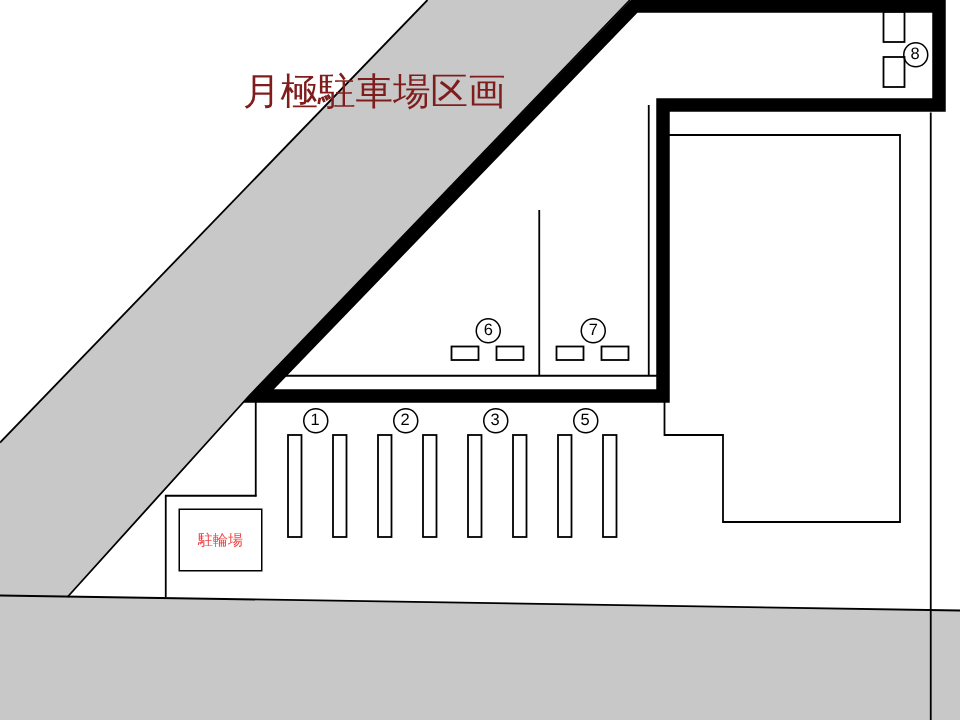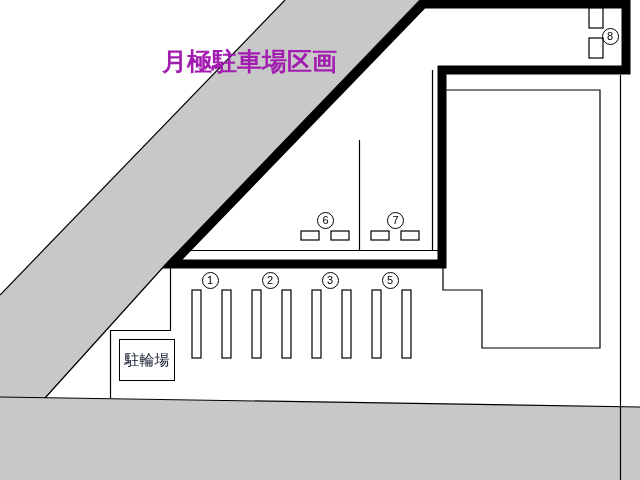--- a/index.html
+++ b/index.html
@@ -3,29 +3,29 @@
 <meta charset="utf-8">
 <style>
   html,body { margin:0; padding:0; background:#fff; }
   .canvas {
     position:relative; width:640px; height:480px; background:#ffffff;
     overflow:hidden; font-family:"Liberation Sans", sans-serif;
   }
   .canvas svg { position:absolute; left:0; top:0; }
   .diagram-title {
     position:absolute; left:162px; top:48px;
-    font-size:25px; line-height:27px; font-weight:bold; color:#a21caf;
+    font-size:25px; line-height:27px; font-weight:normal; color:#7f1d1d;
     letter-spacing:0px; white-space:nowrap;
   }
   .bike-box {
     position:absolute; left:119px; top:339px; width:56px; height:42px;
     box-sizing:border-box; border:1px solid #000; background:#fff;
     display:flex; align-items:center; justify-content:center;
   }
-  .bike-box span { font-size:15px; color:#0f172a; white-space:nowrap;font-family:Liberation Serif, serif; }
+  .bike-box span { font-size:10px; color:#ef4444; white-space:nowrap;font-family:Liberation Serif, serif; }
   .num {
     position:absolute; width:15px; height:15px; box-sizing:content-box;
     border:1px solid #000; border-radius:50%;
     font-size:11px; line-height:15px; text-align:center; color:#000;
     background:transparent;
   }
 </style>
 </head>
 <body>
 

